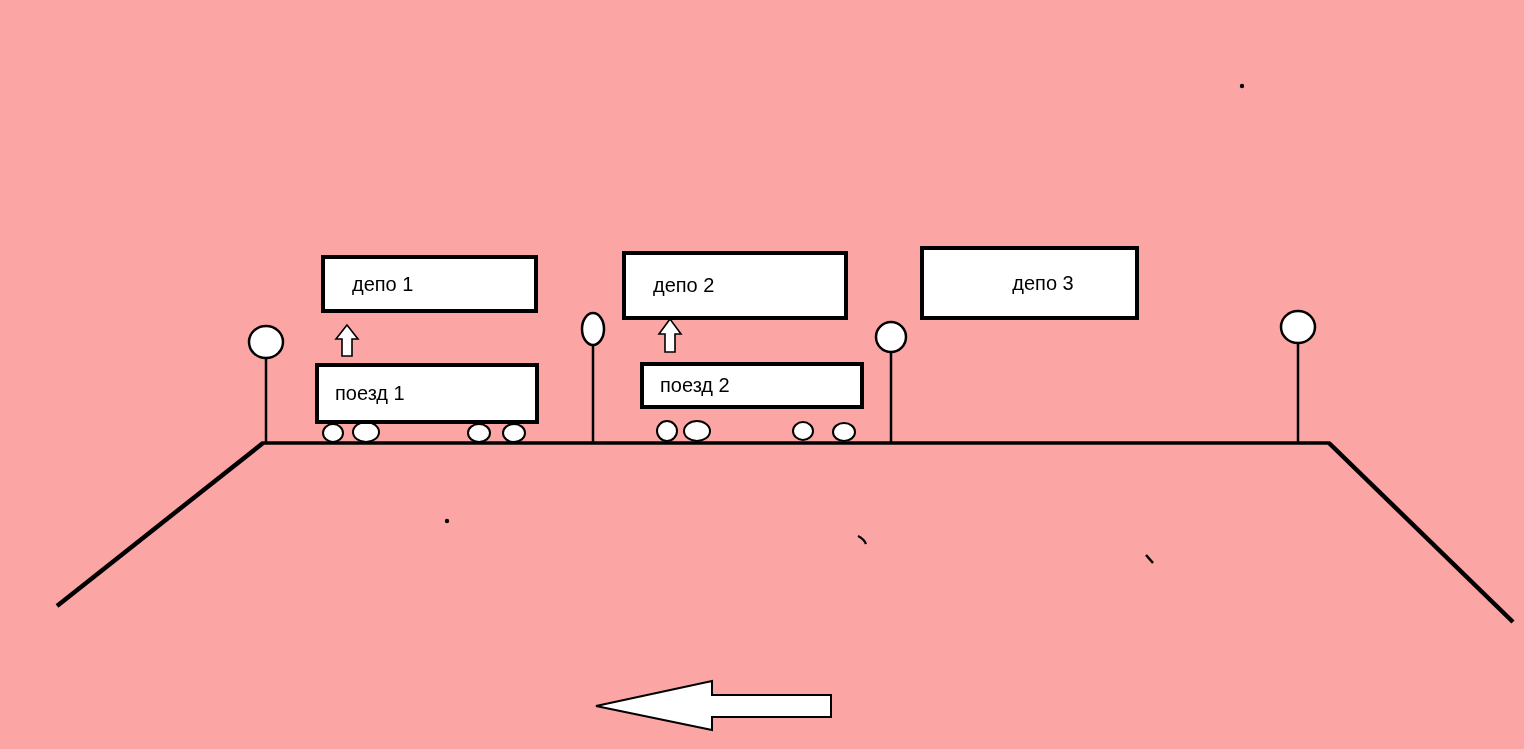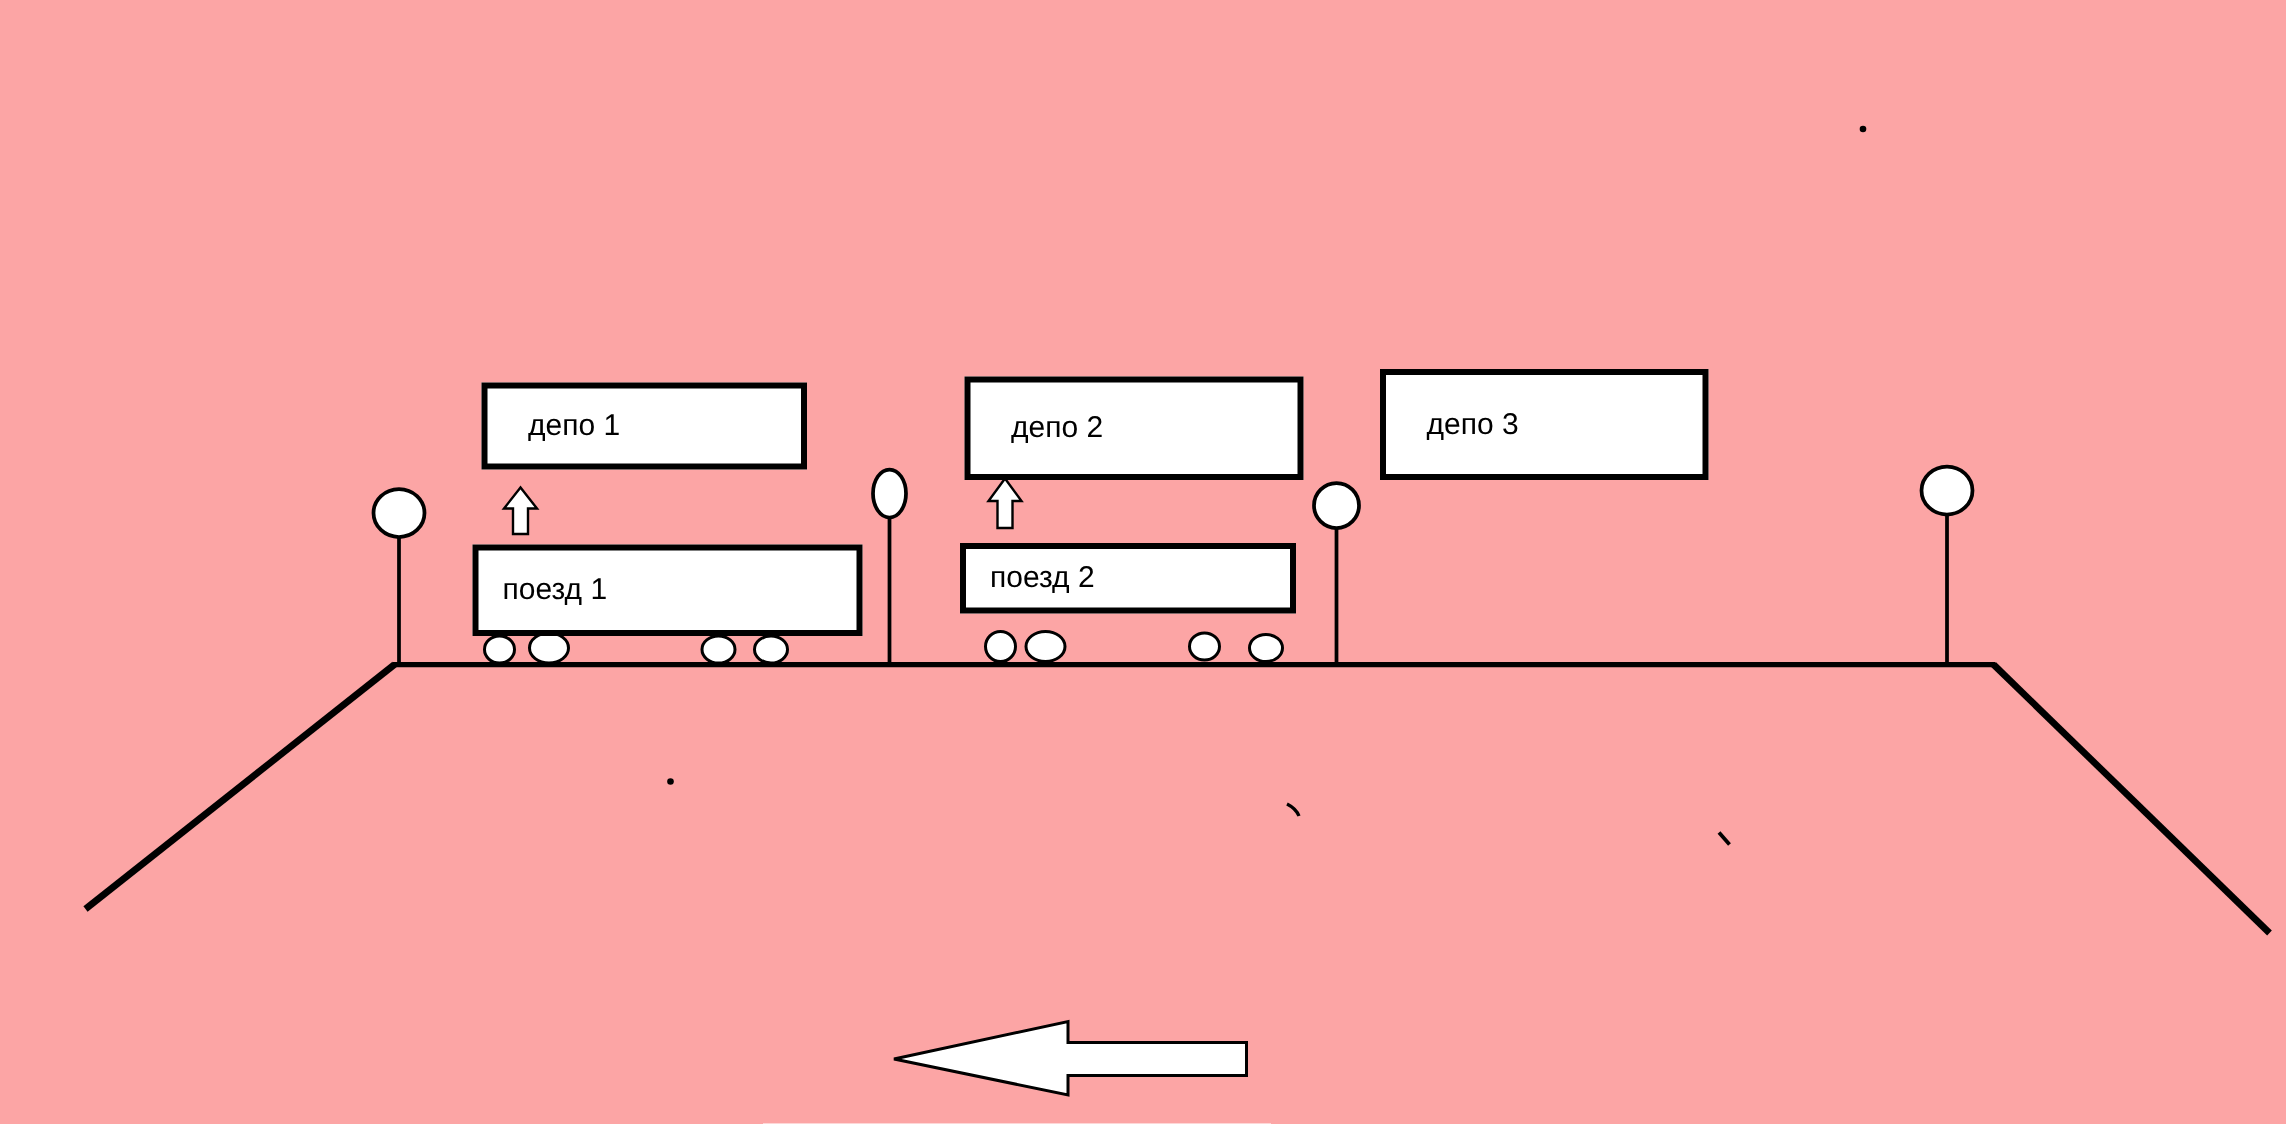--- a/index.html
+++ b/index.html
@@ -27,24 +27,24 @@
     background: #ffffff;
     display: flex;
     align-items: center;
     font-size: 20px;
     color: #000000;
   }
   .depot-box { padding-left: 27px; }
   .train-box { padding-left: 16px; }
 
   #depot-1 { left: 321px; top: 255px; width: 217px; height: 58px; }
-  #depot-2 { left: 643px; top: 251px; width: 226px; height: 69px; }
-  #depot-3 { left: 920px; top: 246px; width: 219px; height: 74px; }
+  #depot-2 { left: 622px; top: 251px; width: 226px; height: 69px; }
+  #depot-3 { left: 920px; top: 246px; width: 219px; height: 74px; justify-content: center; }
 
-  #train-1 { left: 315px; top: 363px; width: 260px; height: 61px; }
+  #train-1 { left: 315px; top: 363px; width: 224px; height: 61px; }
   #train-2 { left: 640px; top: 362px; width: 224px; height: 47px; }
 </style>
 </head>
 <body>
 
 <div id="canvas">
 
   <svg id="drawing" width="1524" height="749" viewBox="0 0 1524 749" fill="none" stroke="#000000">
 
     <line x1="262" y1="443" x2="1330" y2="443" stroke-width="3.5"></line>

